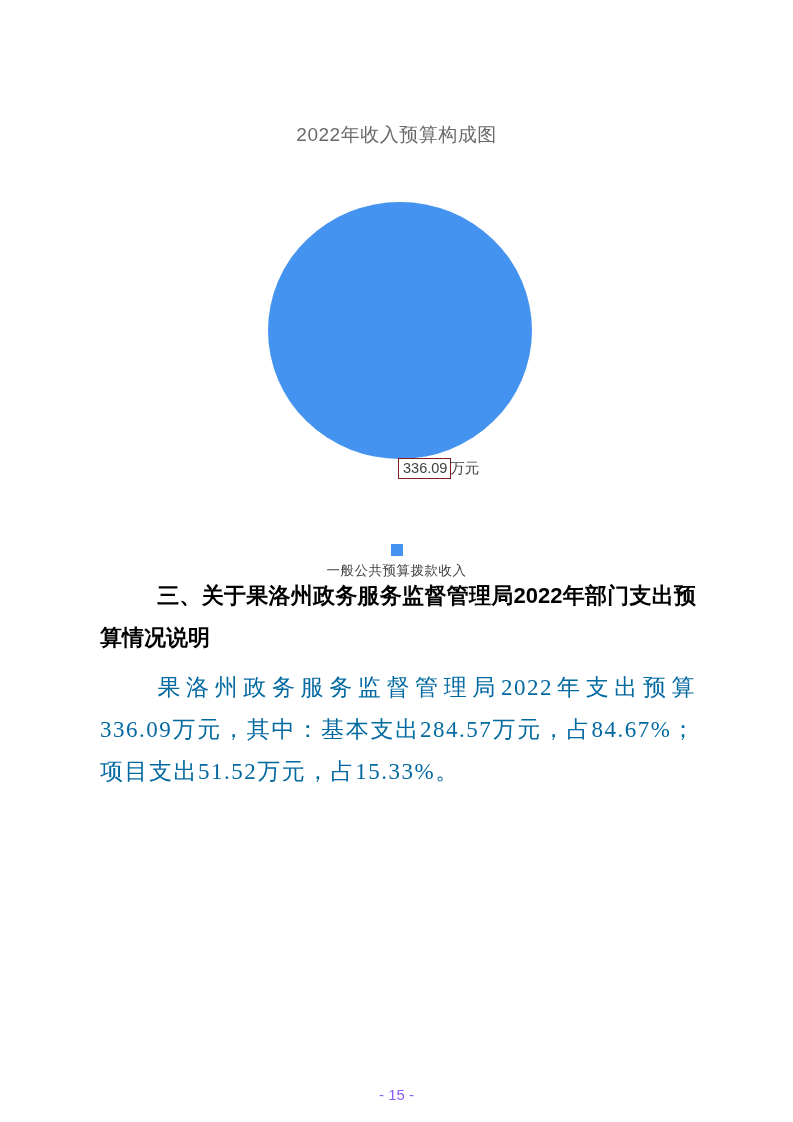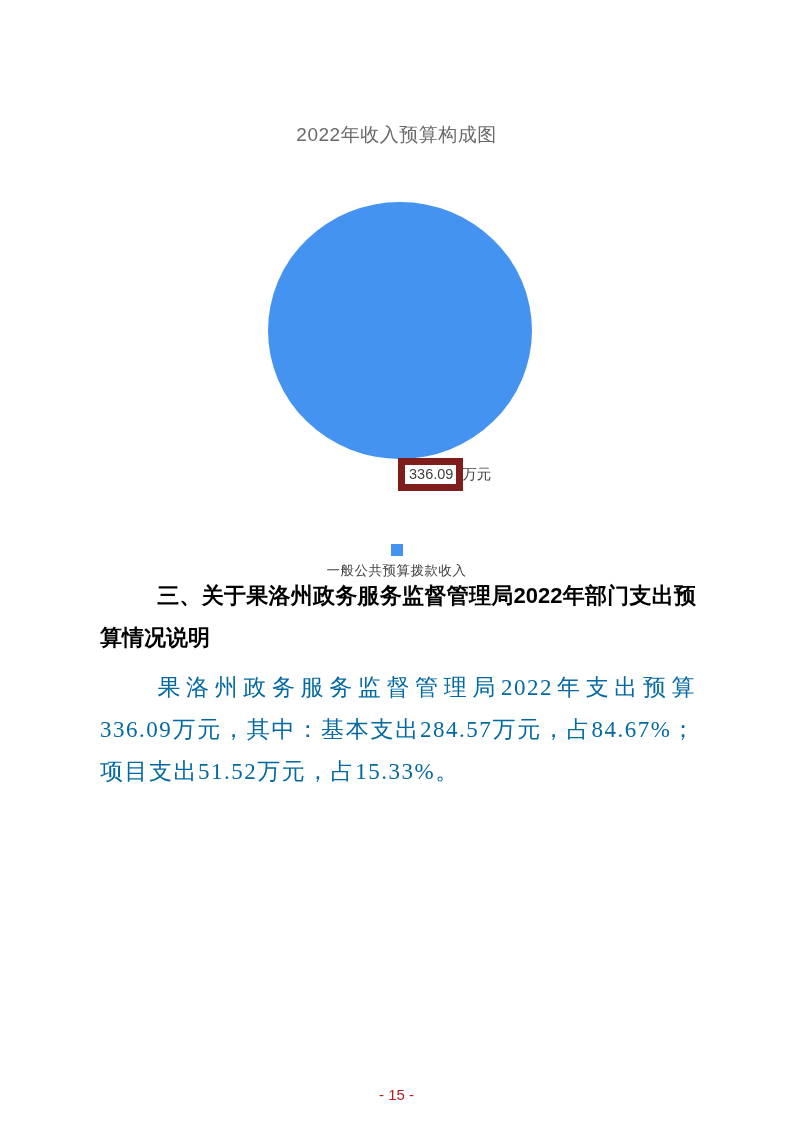--- a/index.html
+++ b/index.html
@@ -44,21 +44,21 @@
   .data-label {
     position: absolute;
     left: 398px;
     top: 412px;
     font-size: 14.5px;
     color: #404040;
     white-space: nowrap;
   }
   .dl-box {
     display: inline-block;
-    border: 7px solid #7f1d1d;
+    border: 1px solid #7f1d1d;
     background: #ffffff;
     padding: 1px 3px 2px 4px;
   }
   .dl-unit { margin-left: -1px; }
   .legend {
     position: absolute;
     top: 498px;
     left: 0;
     width: 100%;
     display: flex;
@@ -106,21 +106,21 @@
     letter-spacing: 1.5px;
     font-family: "Liberation Serif", "DejaVu Serif", serif;
   }
   .page-number {
     position: absolute;
     top: 1086px;
     left: 0;
     width: 100%;
     text-align: center;
     font-size: 15px;
-    color: #b91c1c;
+    color: #8b5cf6;
     font-family: "Liberation Sans", "DejaVu Sans", sans-serif;
   }
 </style>
 </head>
 <body>
 
 <div class="page">
 
   <div class="chart-area">
     <div class="chart-title">2022年收入预算构成图</div>

